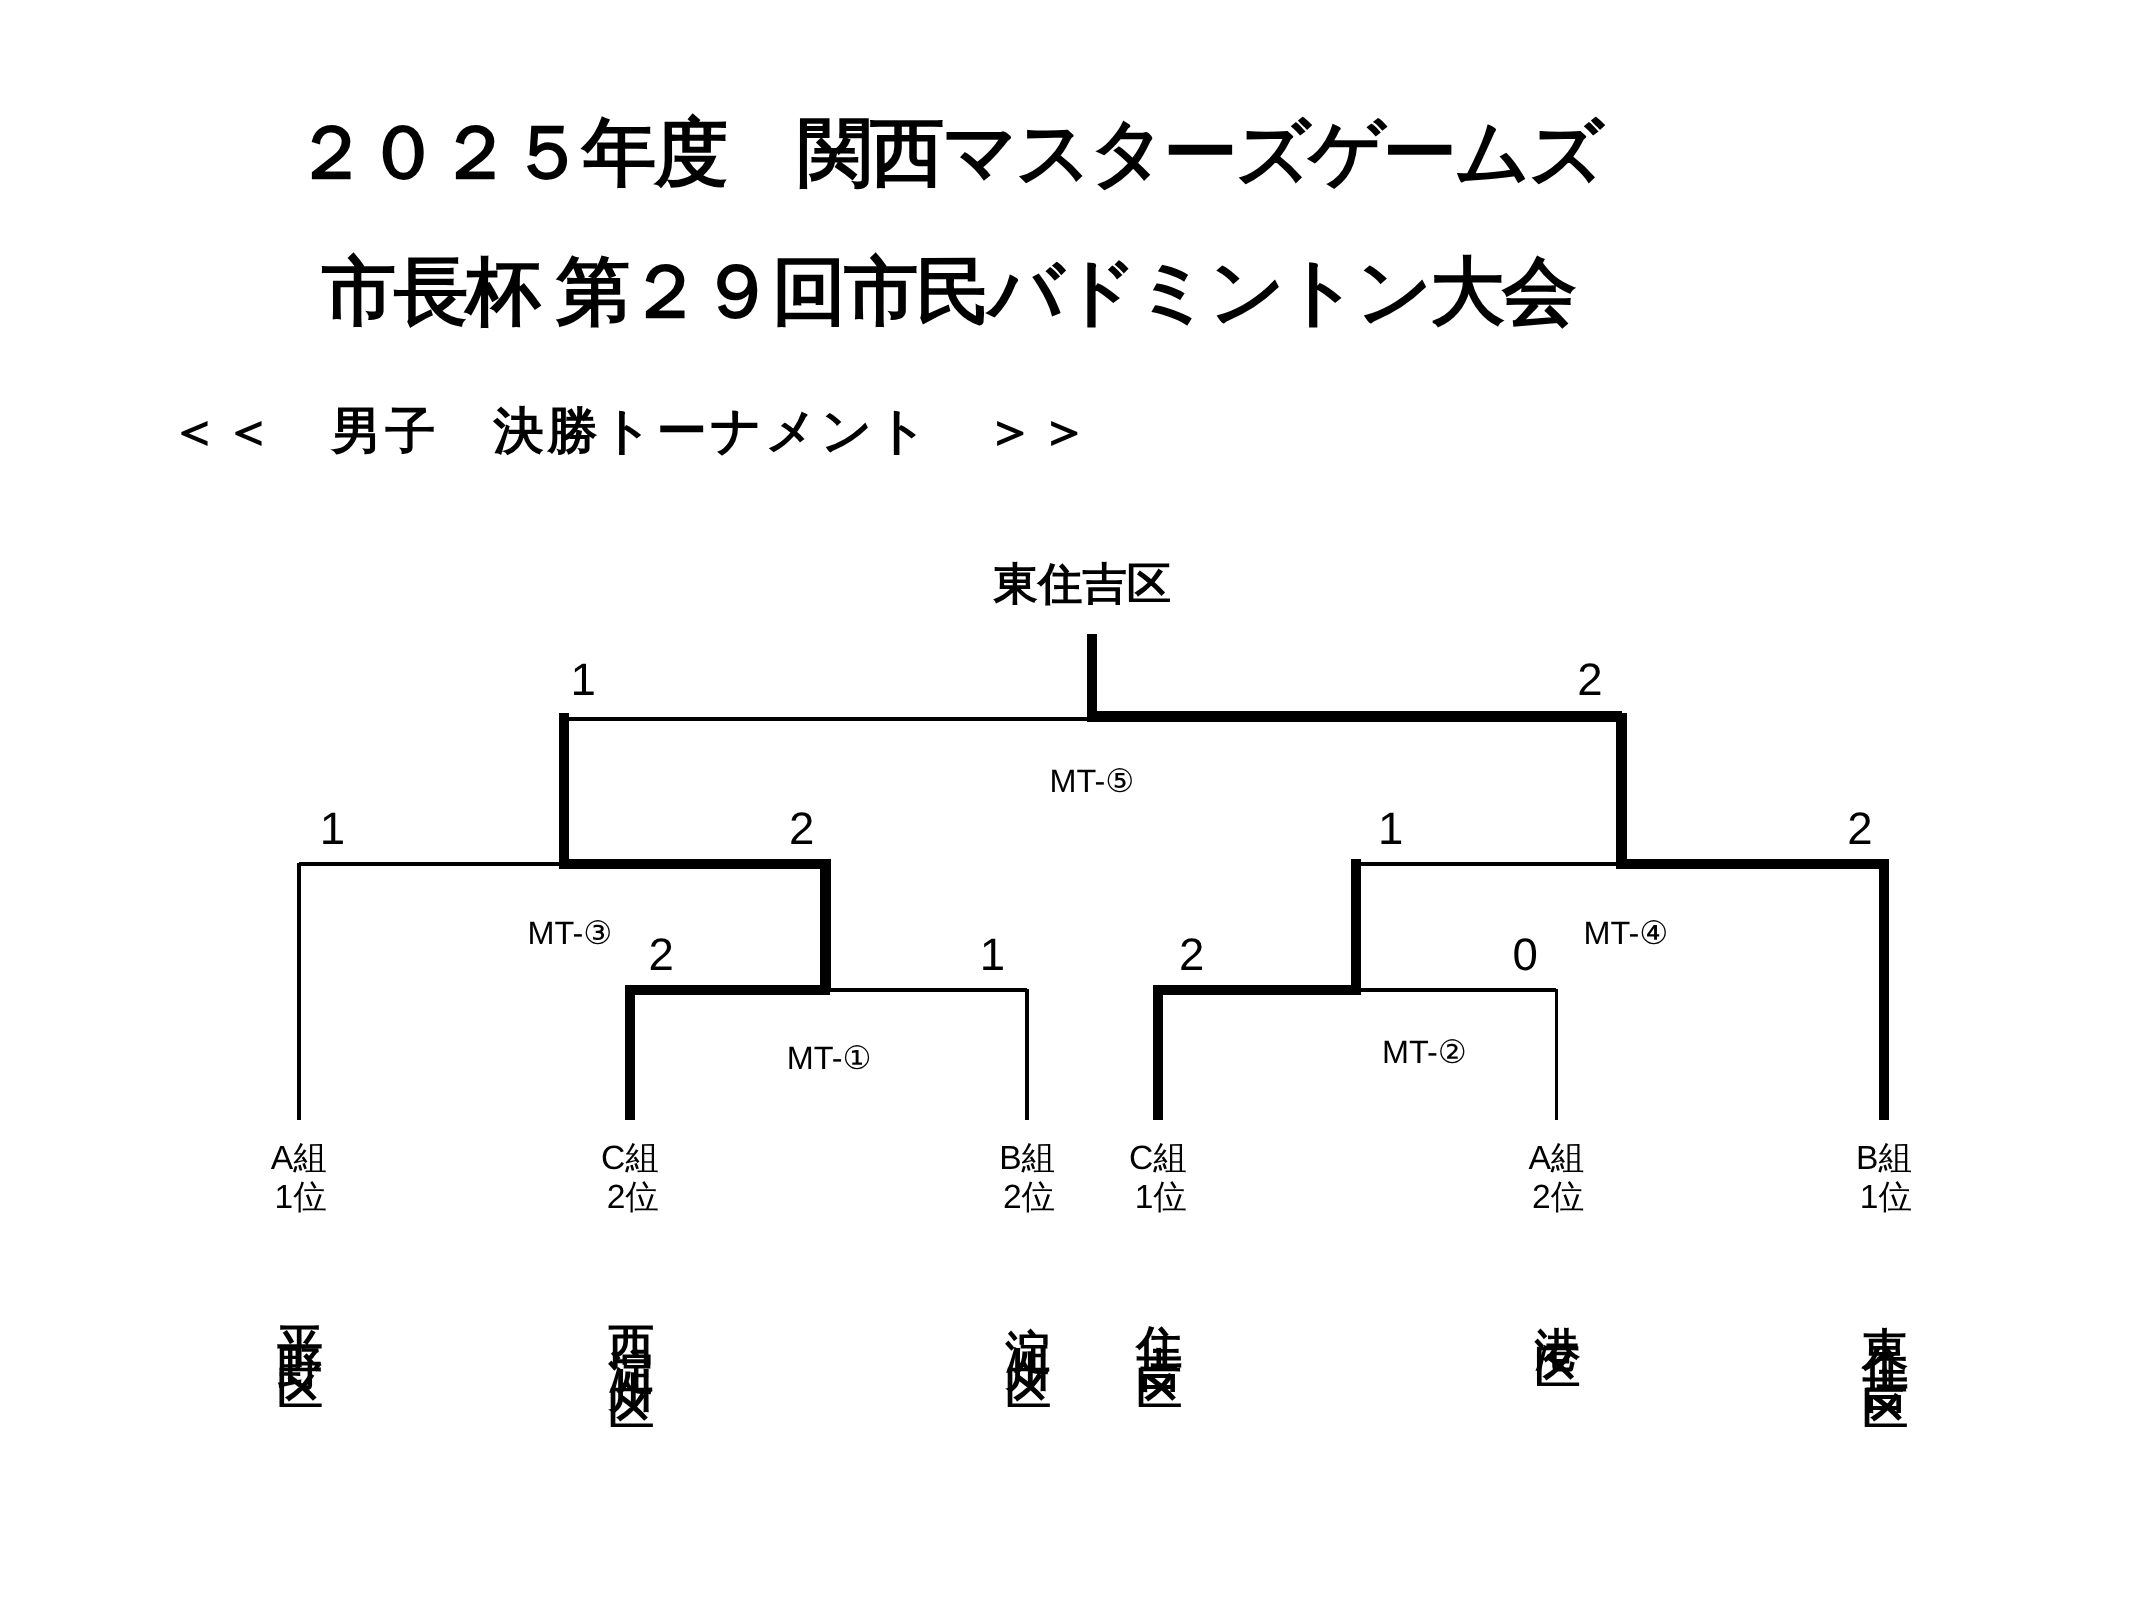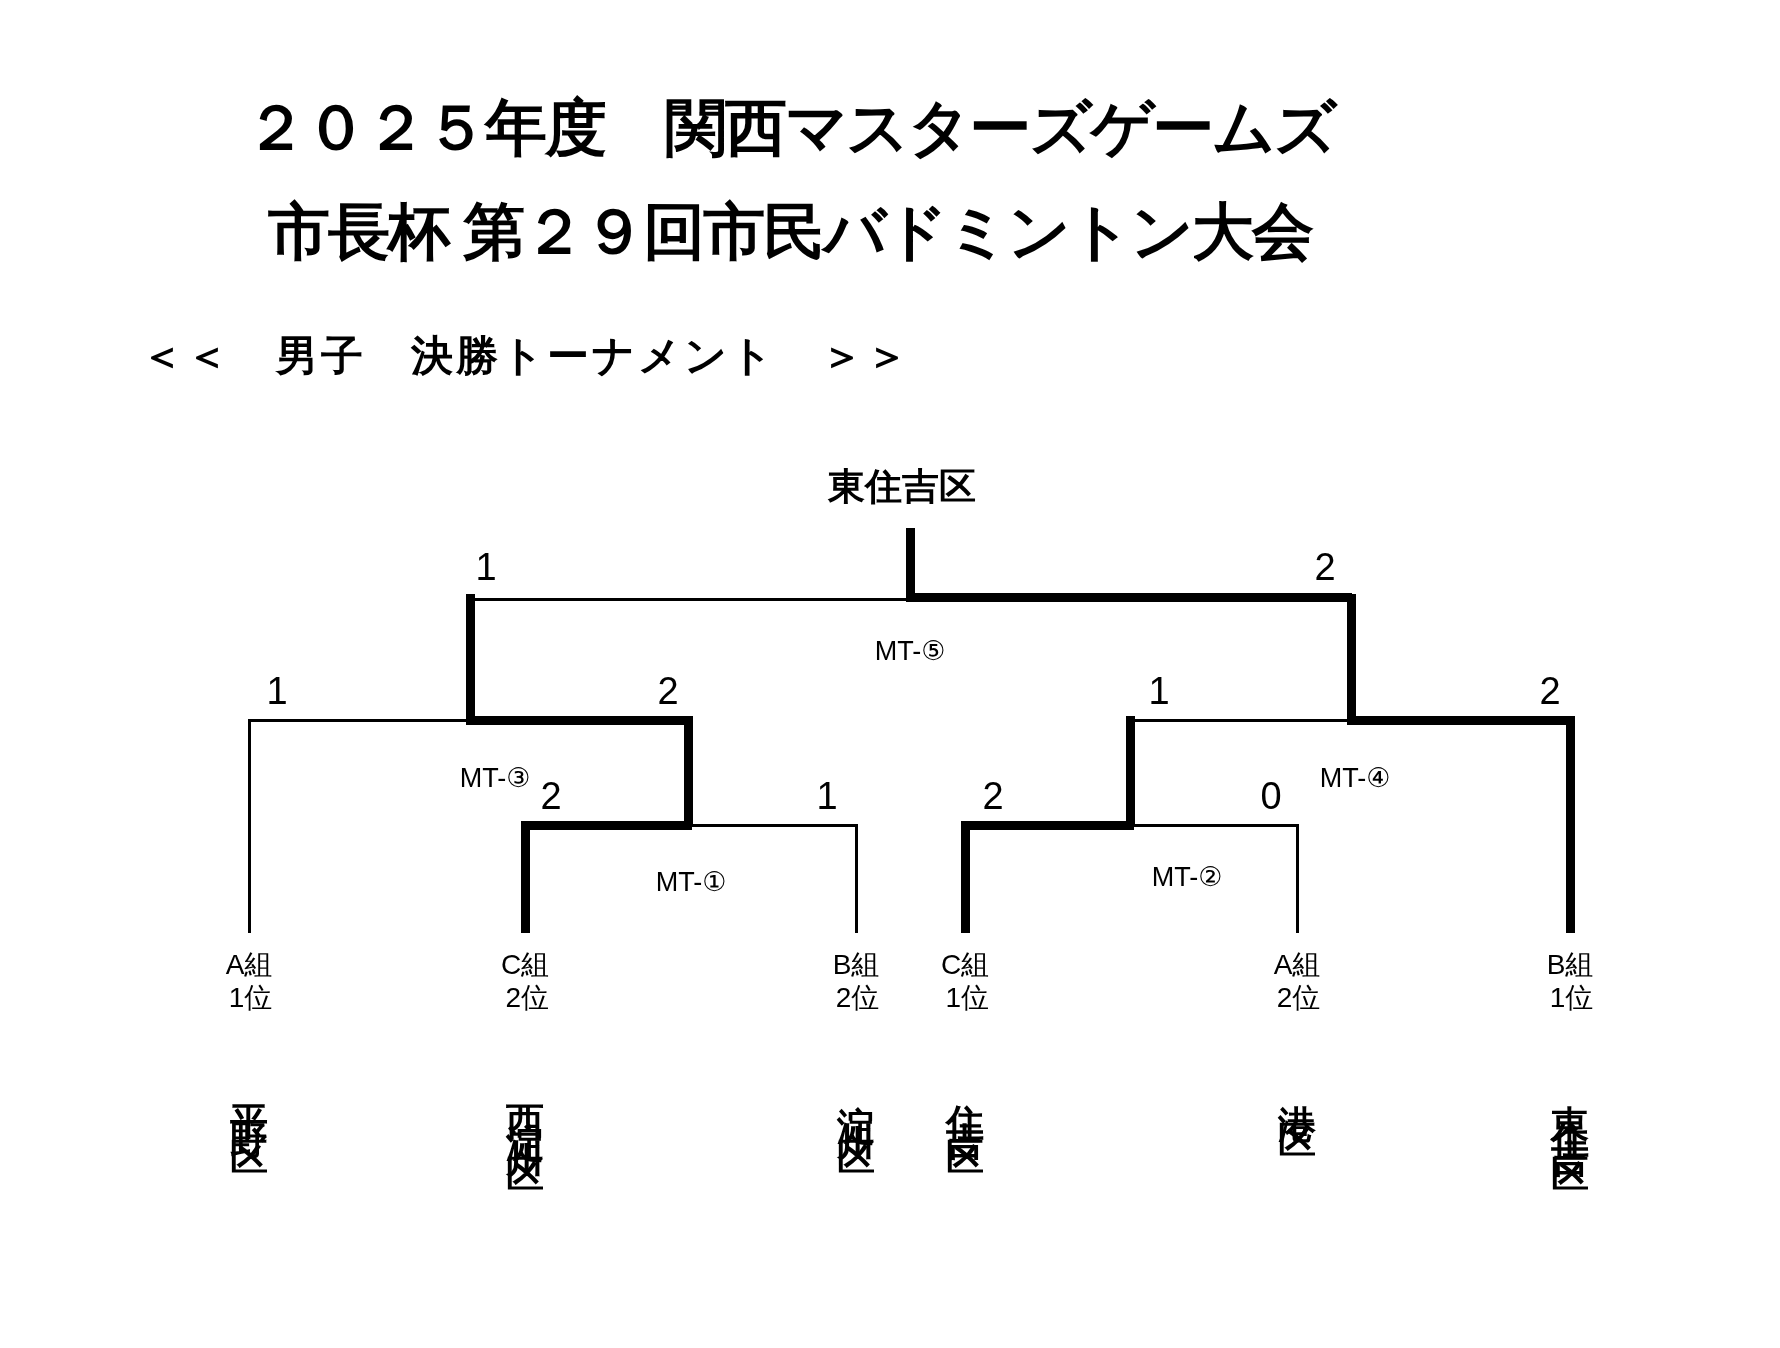--- a/index.html
+++ b/index.html
@@ -21,21 +21,20 @@
     white-space:nowrap;
     line-height:1.15;
   }
   .subtitle{
     left:141px;top:336px;
     font-weight:bold;
     font-size:42px;
     letter-spacing:3px;
     white-space:nowrap;
     line-height:1.1;
-    font-family:Liberation Mono, monospace;
   }
   .champion{
     font-weight:bold;
     font-size:37px;
     line-height:1;
     white-space:nowrap;
   }
   .score{
     font-size:38px;
     line-height:1.15;
@@ -66,21 +65,21 @@
   svg.bracket line{stroke:#000000;}
   .thin{stroke-width:3;}
   .thick{stroke-width:9;}
 </style>
 </head>
 <body>
 
 <div class="page">
 
   <div class="abs cx title-line" style="top:92px">２０２５年度　関西マスターズゲームズ</div>
-  <div class="abs cx title-line" style="top:196px">市長杯 第２９回市民バドミントン大会</div>
+  <div class="abs cx title-line" style="top:208px">市長杯 第２９回市民バドミントン大会</div>
   <div class="abs subtitle">＜＜　男子　決勝トーナメント　＞＞</div>
 
   <svg class="bracket" width="1780" height="1348" viewBox="0 0 1780 1348" shape-rendering="crispEdges">
 
     <line class="thick" x1="910" y1="528" x2="910" y2="601"></line>
     <line class="thin" x1="470" y1="599" x2="912" y2="599"></line>
     <line class="thick" x1="906" y1="597" x2="1352" y2="597"></line>
     <line class="thick" x1="470" y1="594" x2="470" y2="722"></line>
     <line class="thick" x1="1351" y1="594" x2="1351" y2="722"></line>
 
@@ -114,21 +113,21 @@
   <div class="abs cx score" style="left:668px;top:670px">2</div>
   <div class="abs cx score" style="left:1159px;top:670px">1</div>
   <div class="abs cx score" style="left:1550px;top:670px">2</div>
 
   <div class="abs cx score" style="left:551px;top:775px">2</div>
   <div class="abs cx score" style="left:827px;top:775px">1</div>
   <div class="abs cx score" style="left:993px;top:775px">2</div>
   <div class="abs cx score" style="left:1271px;top:775px">0</div>
 
   <div class="abs cx mt-label" style="left:910px;top:637px">MT-⑤</div>
-  <div class="abs cx mt-label" style="left:495px;top:764px">MT-③</div>
+  <div class="abs cx mt-label" style="left:475px;top:764px">MT-③</div>
   <div class="abs cx mt-label" style="left:1355px;top:764px">MT-④</div>
   <div class="abs cx mt-label" style="left:691px;top:868px">MT-①</div>
   <div class="abs cx mt-label" style="left:1187px;top:863px">MT-②</div>
 
   <div class="abs cx leaf-label" style="left:249px;top:948px">
     <div>A組</div>
     <div>1位</div>
   </div>
   <div class="abs cx leaf-label" style="left:525px;top:948px">
     <div>C組</div>

